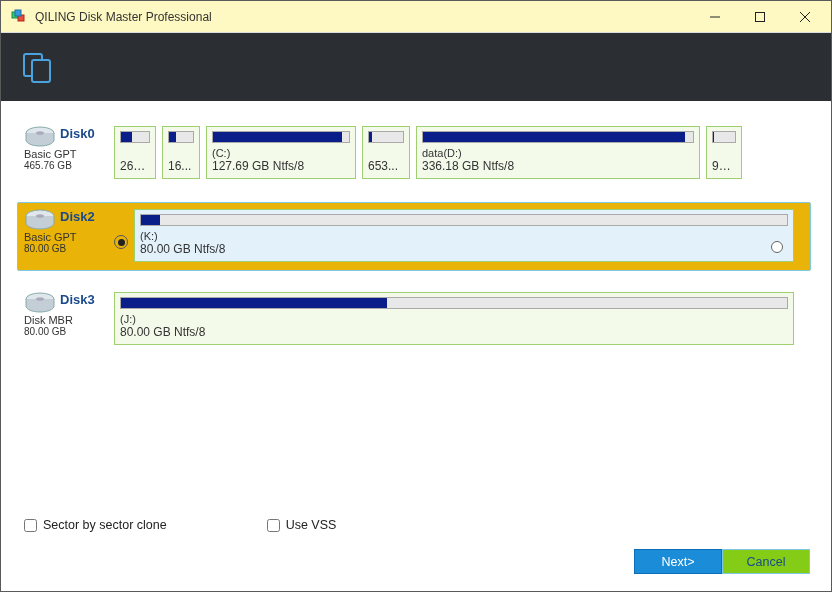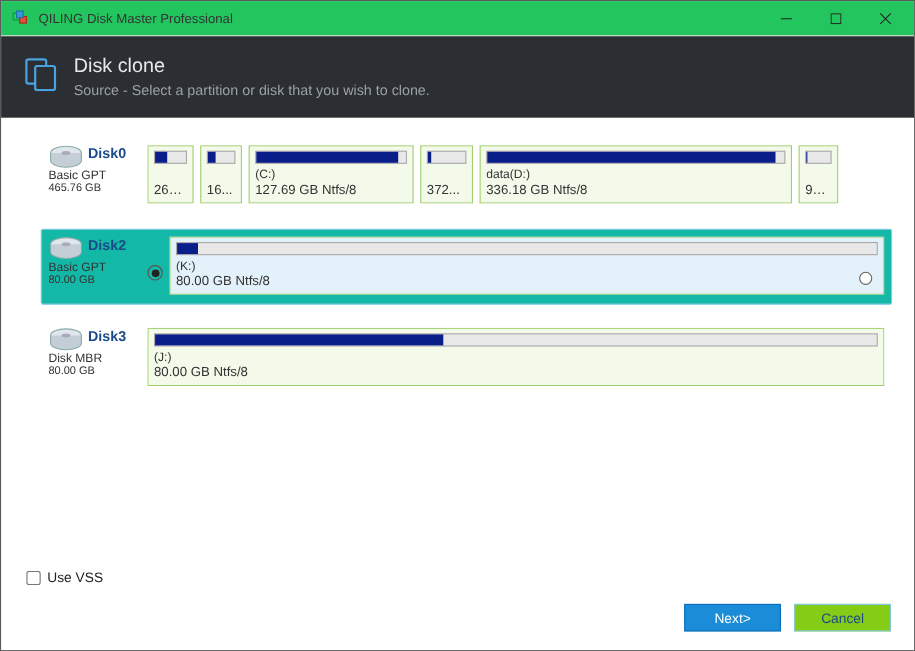--- a/index.html
+++ b/index.html
@@ -1,47 +1,47 @@
 <!DOCTYPE html>
 <html><head>
 <meta charset="utf-8">
 <style>
 * { box-sizing: border-box; margin: 0; padding: 0; font-family: "Segoe UI", Tahoma, sans-serif; }
 body { background: #fff; width: 832px; height: 592px; overflow: hidden; border: 1px solid #5a5a5a; }
-.titlebar { height: 32px; display: flex; align-items: center; padding: 0 4px 0 10px; background: #22c55e; border-bottom: 1px solid #ddd; font-size: 12px; color: #333; }
+.titlebar { height: 32px; display: flex; align-items: center; padding: 0 4px 0 10px; background: #fef9c3; border-bottom: 1px solid #ddd; font-size: 12px; color: #333; }
 .titlebar .logo { width: 16px; height: 16px; margin-right: 8px; }
 .titlebar .title { flex: 1; }
 .titlebar .winctrl { width: 45px; height: 30px; display: flex; align-items: center; justify-content: center; cursor: default; }
 .titlebar .winctrl svg { width: 10px; height: 10px; }
 .header { background: #2b2e33; color: #fff; padding: 16px 20px 18px 20px; display: flex; align-items: flex-start; }
 .header .hicon { width: 32px; height: 32px; margin-right: 14px; margin-top: 2px; flex-shrink: 0; }
 .header h1 { font-size: 18px; font-weight: 400; color: #e8e8e8; }
 .header .sub { font-size: 13px; color: #9aa0a6; margin-top: 4px; }
-.content { padding: 18px 20px 6px 36px; }
+.content { padding: 18px 20px 6px 16px; }
 .disk-row { display: flex; align-items: flex-start; border: 1px solid transparent; padding: 6px 6px 8px 6px; border-radius: 2px; margin-bottom: 14px; }
-.disk-row.selected { background: #14b8a6; border: 1px solid #7ec8e3; }
+.disk-row.selected { background: #eab308; border: 1px solid #7ec8e3; }
 .disk-info { width: 90px; flex-shrink: 0; }
 .disk-icon { width: 32px; height: 22px; float: left; margin-right: 4px; }
 .disk-name { font-size: 13px; font-weight: 700; color: #1a4a8a; }
 .disk-type { font-size: 11px; color: #333; clear: both; }
 .disk-size { font-size: 10px; color: #333; }
 .radio { width: 14px; height: 14px; border: 1px solid #555; border-radius: 50%; margin: 26px 6px 0 0; display: flex; align-items: center; justify-content: center; flex-shrink: 0; }
 .radio.checked::after { content: ""; width: 7px; height: 7px; background: #222; border-radius: 50%; }
 .partitions { flex: 1; display: flex; gap: 6px; overflow: hidden; }
 .part { border: 1px solid #9fcf6f; background: #f3faea; padding: 4px 5px 5px 5px; display: flex; flex-direction: column; min-width: 0; position: relative; }
 .disk-row.selected .part { background: #e3f1fa; }
 .part .bar { height: 12px; border: 1px solid #aaa; background: #e8e8e8; display: flex; margin-bottom: 4px; }
 .part .bar .fill { background: #0a1e8a; height: 100%; }
 .part .label { font-size: 11px; color: #333; white-space: nowrap; overflow: hidden; text-overflow: ellipsis; }
 .part .size { font-size: 12px; color: #333; white-space: nowrap; overflow: hidden; text-overflow: ellipsis; }
 .part .radio-target { position: absolute; right: 10px; bottom: 8px; width: 12px; height: 12px; border: 1px solid #666; border-radius: 50%; background: #fff; }
 .options { position: absolute; bottom: 60px; left: 24px; display: flex; gap: 100px; font-size: 12.5px; color: #222; }
 .options label { display: flex; align-items: center; gap: 6px; }
 .options input { width: 13px; height: 13px; }
-.footer { position: absolute; bottom: 18px; right: 22px; display: flex; gap: 12px; }
+.footer { position: absolute; bottom: 18px; right: 22px; display: flex; }
 .btn { width: 88px; height: 25px; font-size: 12.5px; display: flex; align-items: center; justify-content: center; border: 1px solid #888; cursor: default; }
 .btn.primary { background: #1a8cd8; color: #fff; border-color: #0a6fb8; }
 .btn.secondary { background: #84cc16; color: #1a4a8a; border-color: #7ec8e3; }
 </style>
 </head>
 <body>
 
 <div class="titlebar">
   <svg class="logo" viewBox="0 0 16 16">
       <rect x="1" y="3" width="6" height="6" fill="#2ecc71" stroke="#188a47"></rect>
@@ -65,24 +65,20 @@
         <line x1="10" y1="0" x2="0" y2="10" stroke="#222" stroke-width="1"></line>
       </svg>
     </div>
 </div>
 
 <div class="header">
   <svg class="hicon" viewBox="0 0 32 32">
       <rect x="3" y="3" width="18" height="22" rx="2" fill="none" stroke="#4aa3df" stroke-width="2"></rect>
       <rect x="11" y="9" width="18" height="22" rx="2" fill="#2b2e33" stroke="#4aa3df" stroke-width="2"></rect>
     </svg>
-  <div>
-    <h1>Disk clone</h1>
-    <div class="sub">Source - Select a partition or disk that you wish to clone.</div>
-  </div>
 </div>
 
 <div class="content" id="disks">
     <div class="disk-row">
       <div class="disk-info">
         <svg class="disk-icon" viewBox="0 0 32 22">
           <ellipse cx="16" cy="7" rx="14" ry="6" fill="#dfe6ec" stroke="#8aa"></ellipse>
           <path d="M2 7v7c0 3.3 6.3 6 14 6s14-2.7 14-6V7" fill="#c4ced6" stroke="#8aa"></path>
           <ellipse cx="16" cy="7" rx="4" ry="1.8" fill="#aab"></ellipse>
         </svg>
@@ -110,21 +106,21 @@
             <div class="fill" style="width:95%"></div>
           </div>
           <div class="label">(C:)</div>
           <div class="size">127.69 GB Ntfs/8</div>
         </div>
         <div class="part" style="width: 48px;">
           <div class="bar">
             <div class="fill" style="width:10%"></div>
           </div>
           <div class="label">&nbsp;</div>
-          <div class="size">372...</div>
+          <div class="size">653...</div>
         </div>
         <div class="part" style="width: 284px;">
           <div class="bar">
             <div class="fill" style="width:97%"></div>
           </div>
           <div class="label">data(D:)</div>
           <div class="size">336.18 GB Ntfs/8</div>
         </div>
         <div class="part" style="width: 36px;">
           <div class="bar">
@@ -177,20 +173,24 @@
           <div class="label">(J:)</div>
           <div class="size">80.00 GB Ntfs/8</div>
         </div>
       </div>
     </div>
   </div>
 
 <div class="options">
   <label>
       <input type="checkbox" style="">
+      <span>Sector by sector clone</span>
+    </label>
+  <label>
+      <input type="checkbox" style="">
       <span>Use VSS</span>
     </label>
 </div>
 
 <div class="footer">
   <div class="btn primary">Next&gt;</div>
   <div class="btn secondary">Cancel</div>
 </div>
 
 </body></html>

